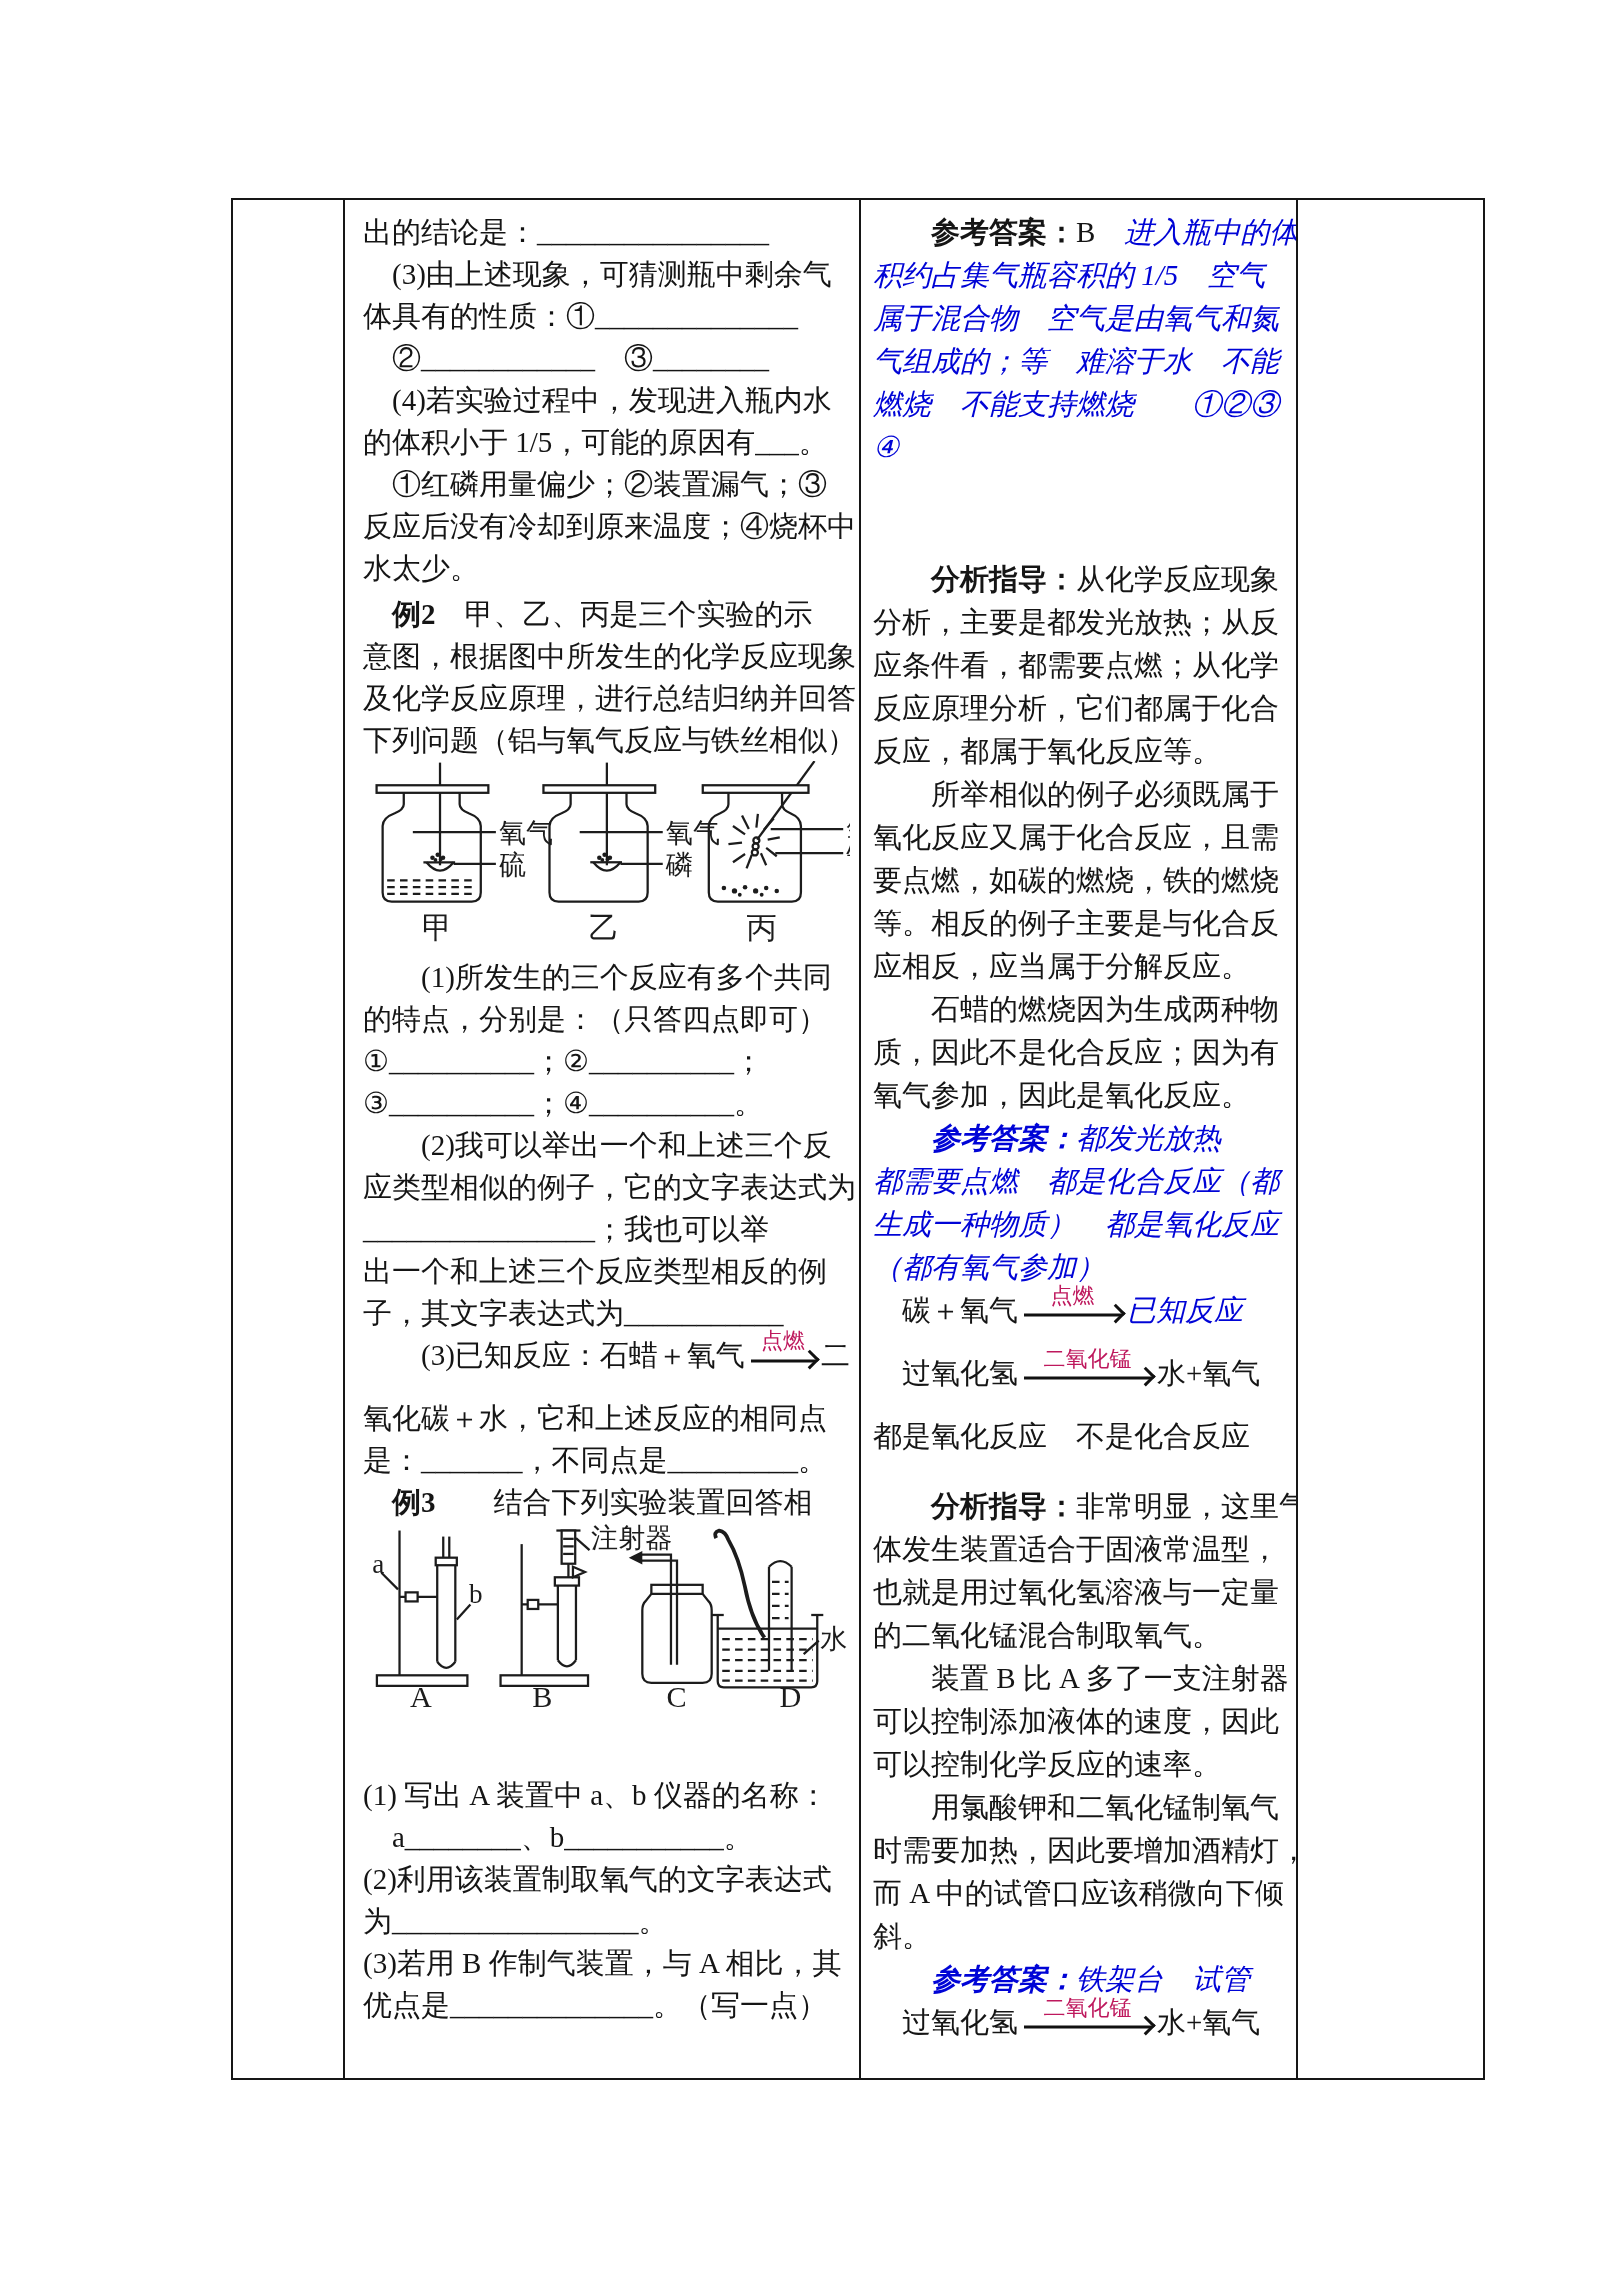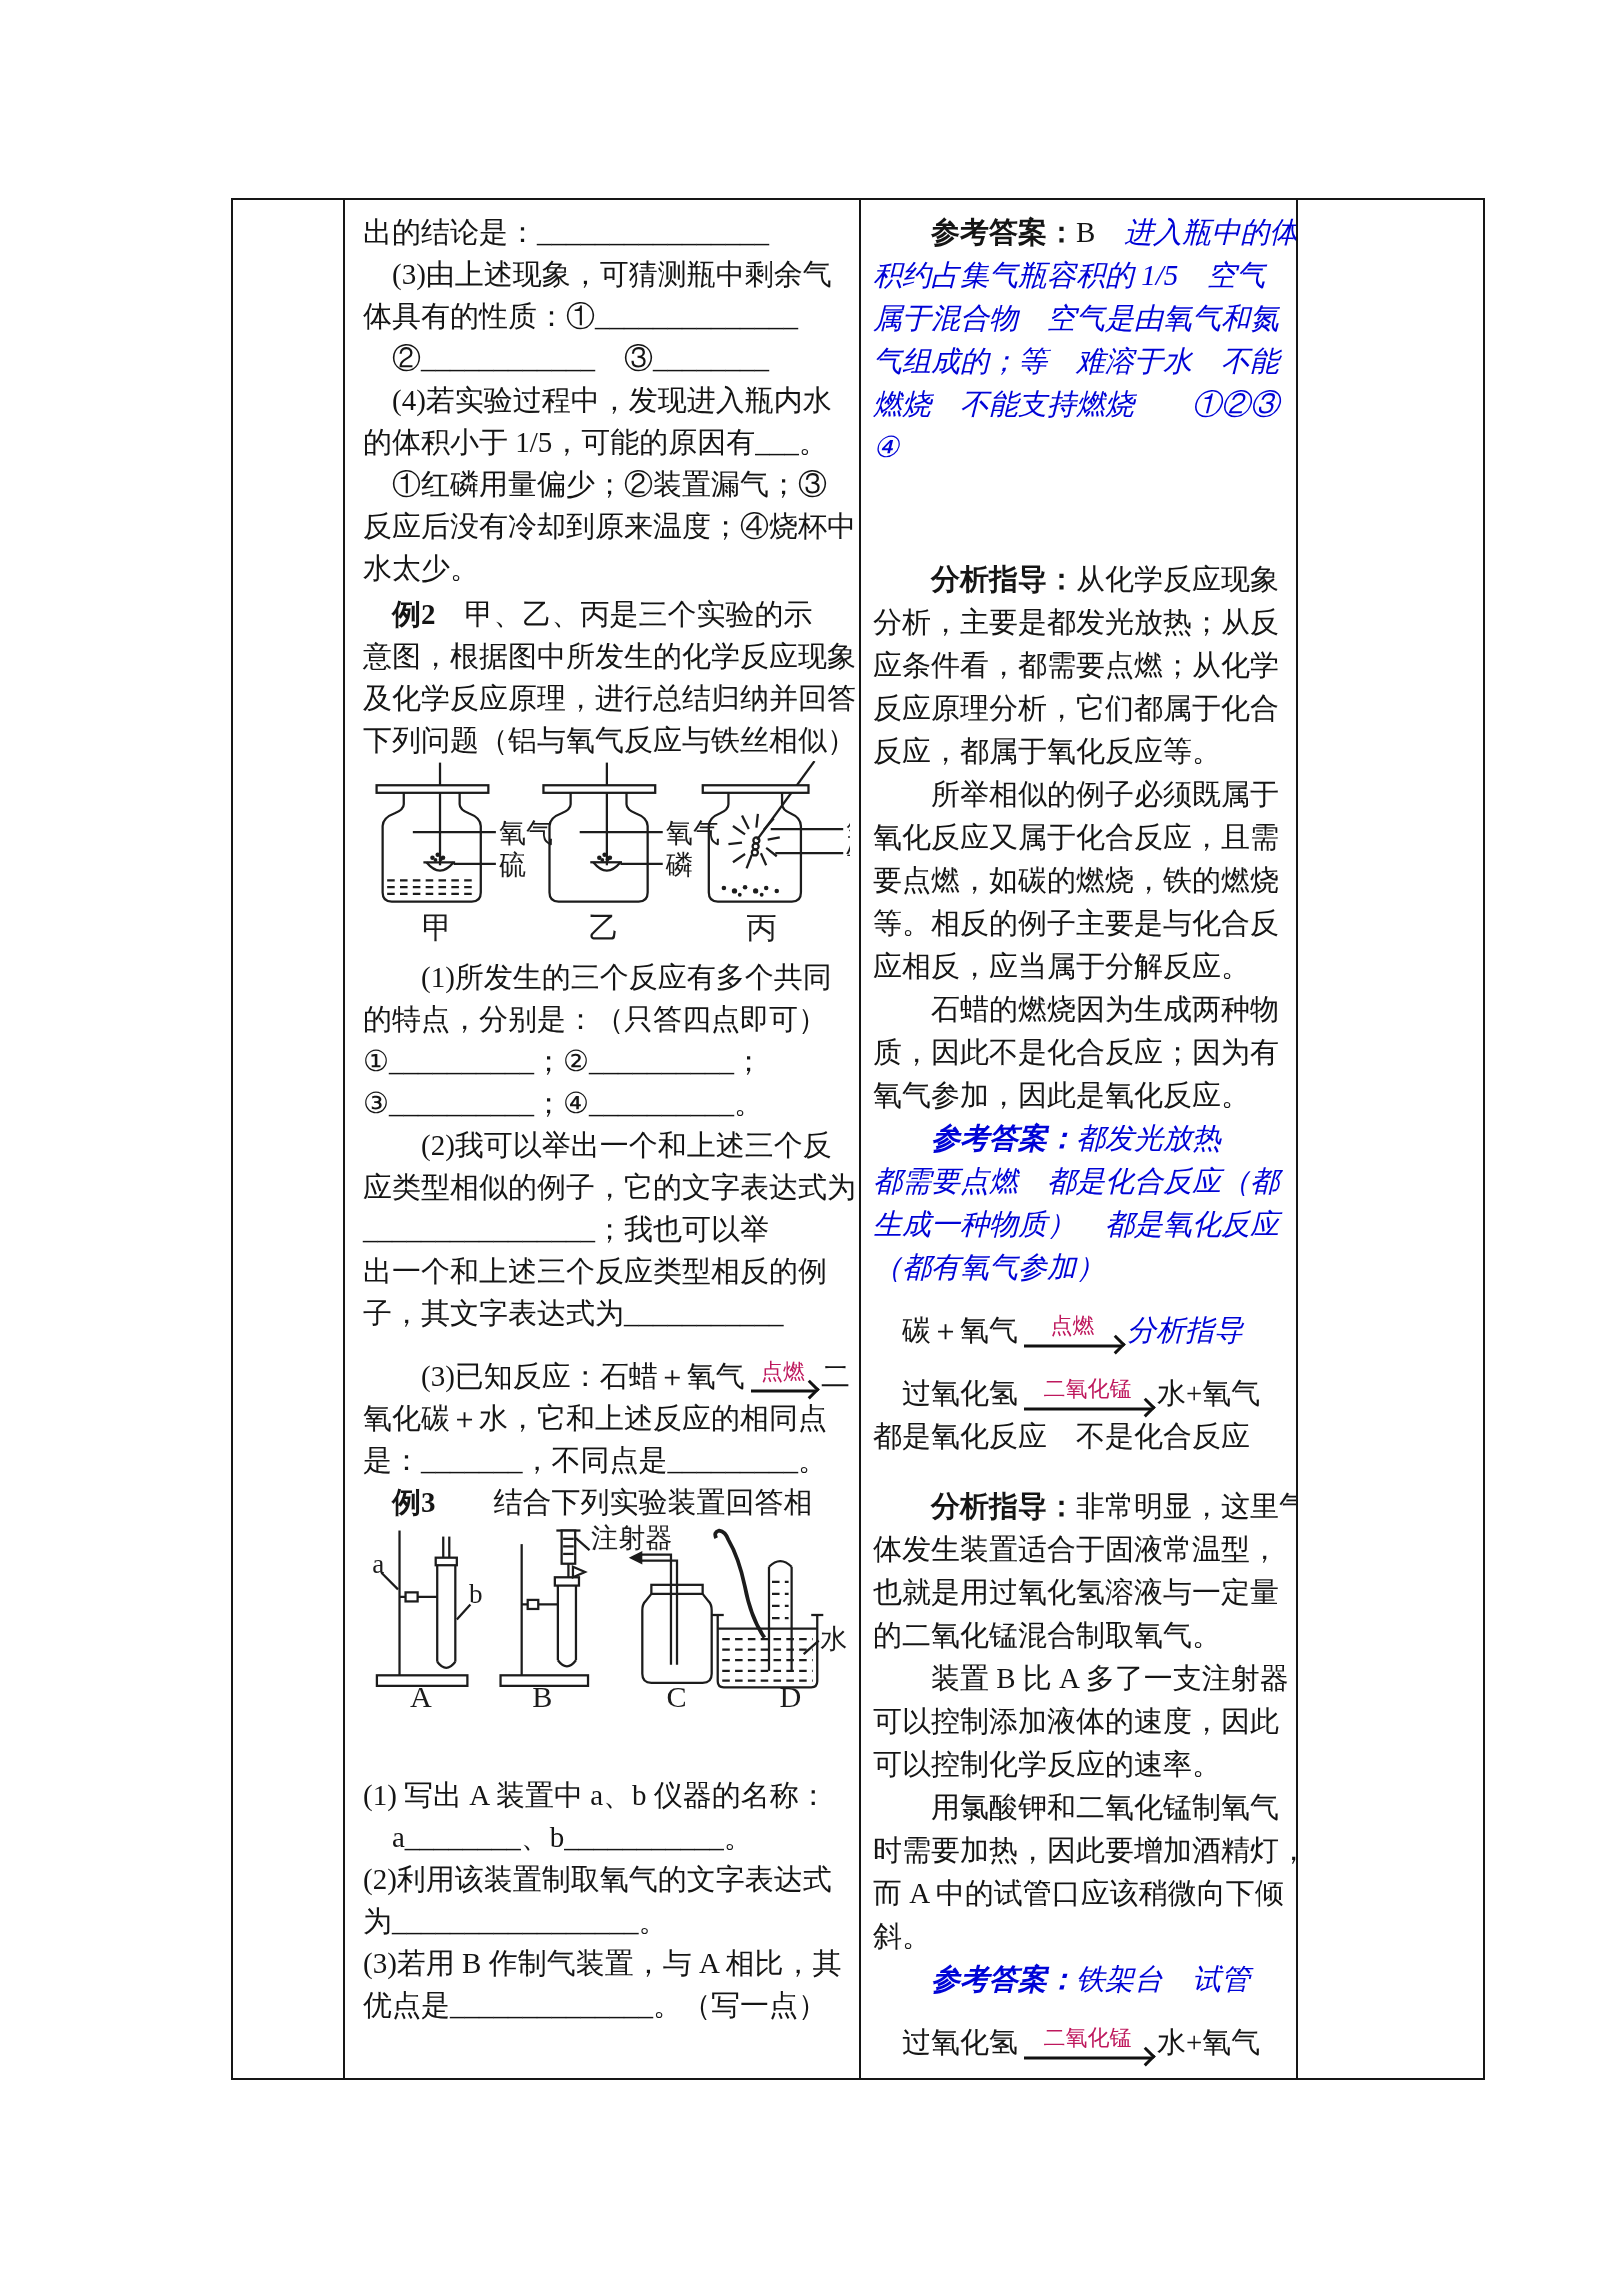--- a/index.html
+++ b/index.html
@@ -21,21 +21,21 @@
   .lines{white-space:pre;}
   .para{white-space:pre;}
   b{font-weight:bold;}
   .blue{color:#0004d6;font-style:italic;}
   .m-top{margin-top:4.5px;}
   .gap-a{height:89px;}
   .gap-b{height:27px;}
   .gap-d{height:64px;}
   .last-block{line-height:42px;}
   
-  .rxn{display:flex;align-items:flex-end;height:63px;white-space:pre;}
+  .rxn{display:flex;align-items:flex-start;height:63px;white-space:pre;}
   .rxn .arrow{display:inline-flex;flex-direction:column;align-items:center;
       justify-content:flex-end;margin:0 6px;transform:translateY(-4.5px);}
   .rxn .albl{font-size:22px;line-height:22px;font-weight:normal;white-space:pre;color:#be185d;}
   .rxn .shaft{position:relative;height:7.5px;width:100%;border-bottom:3px solid #111;}
   .rxn .shaft::after{
       content:"";position:absolute;right:-1.5px;bottom:-6.8px;width:10.6px;height:10.6px;
       border-top:3px solid #111;border-right:3px solid #111;transform:rotate(45deg);}
   .w130{width:97px;}
   .w168{width:127px;}
   svg{display:block;}
@@ -278,21 +278,21 @@
 氧气参加，因此是氧化反应。</div>
 
     <div class="para blue"><b>　　参考答案：</b><span>都发光放热</span></div>
     <div class="lines blue">都需要点燃　都是化合反应（都
 生成一种物质）　都是氧化反应
 （都有氧气参加）</div>
 
     <div class="rxn">
       <span>　碳＋氧气</span>
       <span class="arrow w130"><span class="albl">点燃</span><span class="shaft"></span></span>
-      <span class="blue">分析指导</span>
+      <span class="blue">已知反应</span>
     </div>
 
     <div class="rxn">
       <span>　过氧化氢</span>
       <span class="arrow w168"><span class="albl">二氧化锰</span><span class="shaft"></span></span>
       <span>水+氧气</span>
     </div>
 
     <div class="lines">都是氧化反应　不是化合反应</div>
 

